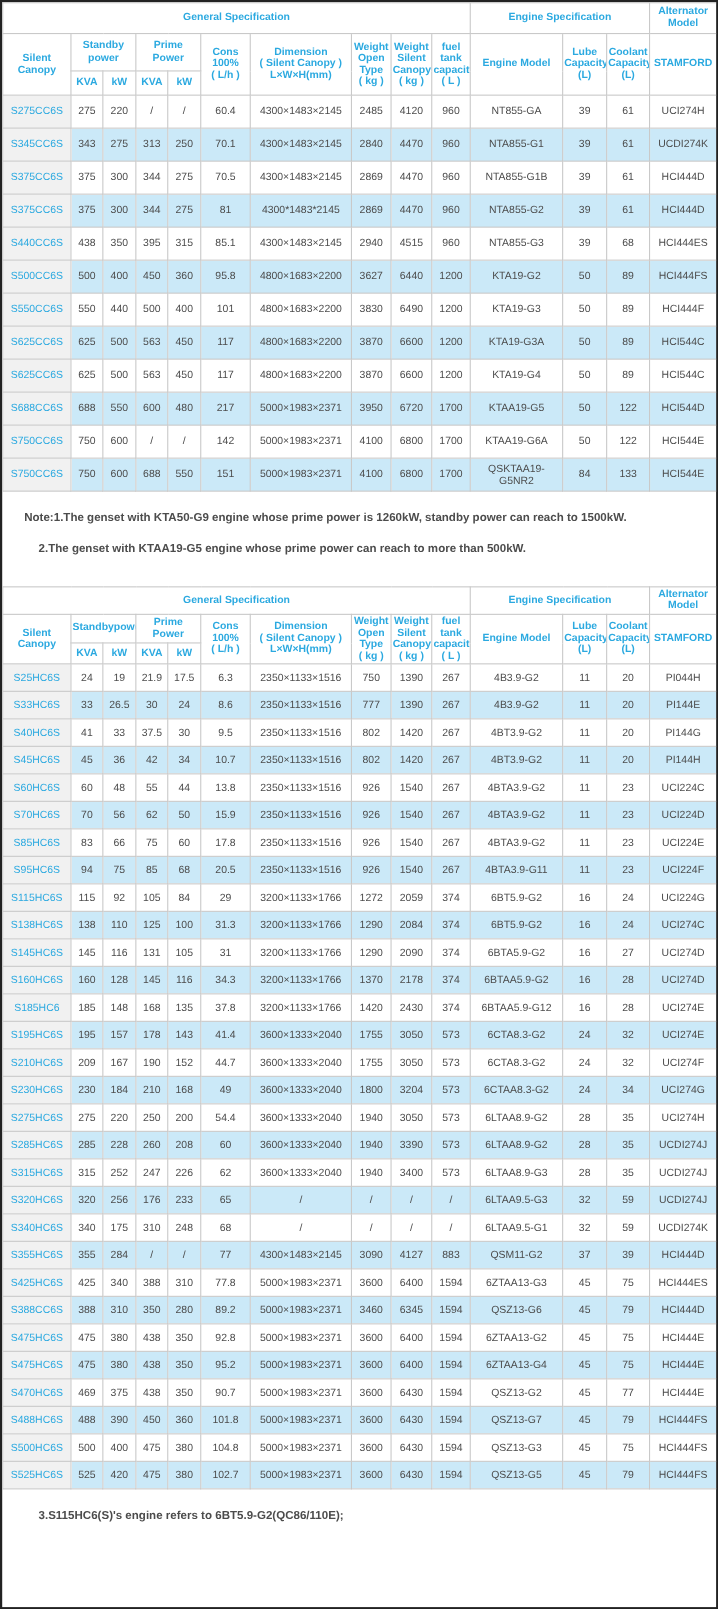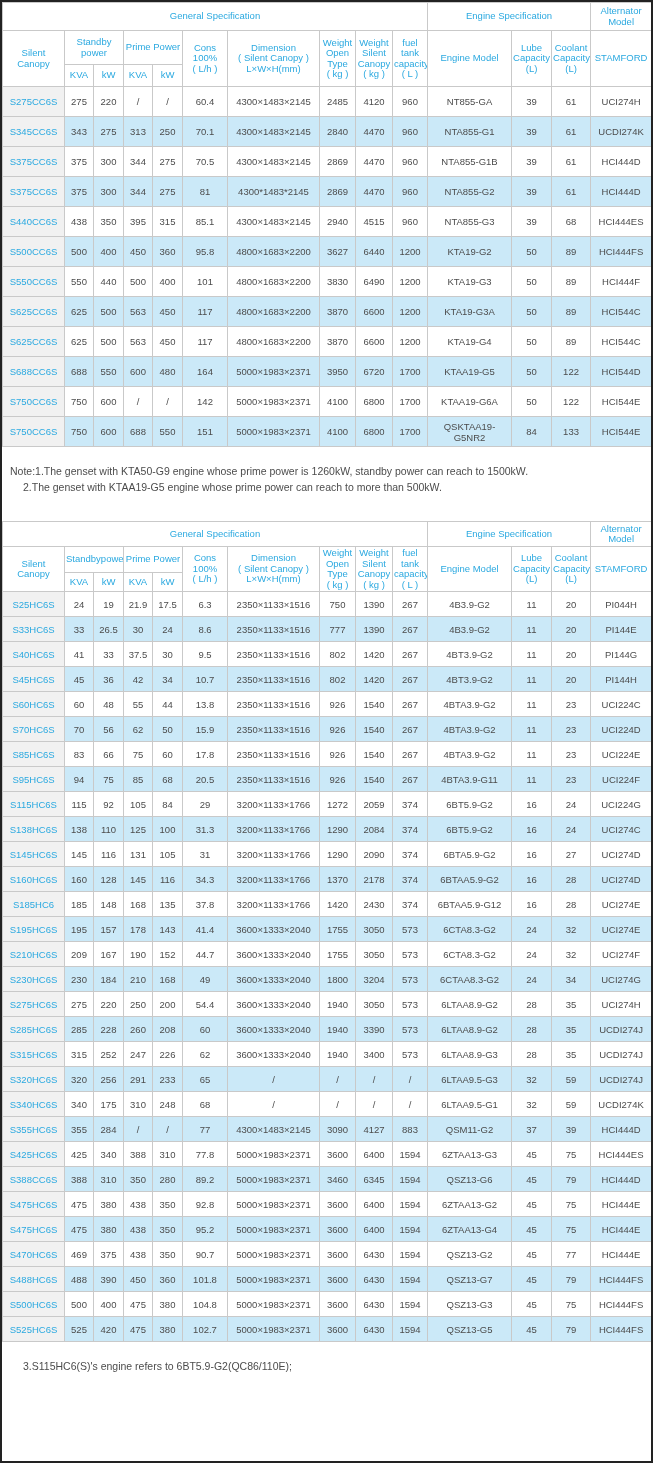--- a/index.html
+++ b/index.html
@@ -20,41 +20,41 @@
   table{
     border-collapse:collapse;table-layout:fixed;
     width:649px;margin-left:0px;
   }
   th,td{
     border:1px solid var(--border);
     text-align:center;vertical-align:middle;
     padding:0 1px;overflow:hidden;
   }
   thead th{
-    color:var(--accent);font-weight:normal;
+    color:var(--accent);font-weight:bold;
     font-size:9.5px;line-height:10.5px;
     background:#ffffff;
   }
   .pre{white-space:pre-line;}
   tbody td{color:var(--text);font-size:9.5px;line-height:11px;background:#ffffff;}
   tbody td.model{background:var(--first-col);color:var(--accent);}
   tbody tr.alt td:not(.model){background:var(--row-alt);}
   .t1 thead tr.h1{height:28px;} .t1 thead tr.h2{height:34px;} .t1 thead tr.h3{height:22px;}
   .t1 tbody tr{height:30px;}
   .t2 thead tr.h1{height:25px;} .t2 thead tr.h2{height:26px;} .t2 thead tr.h3{height:19px;}
   .t2 tbody tr{height:25px;}
   col.c1{width:62px;}  col.c2{width:29px;}  col.c3{width:30px;}  col.c4{width:29px;}
   col.c5{width:30px;}  col.c6{width:45px;}  col.c7{width:92px;}  col.c8{width:36px;}
   col.c9{width:37px;}  col.c10{width:35px;} col.c11{width:84px;} col.c12{width:40px;}
   col.c13{width:39px;} col.c14{width:61px;}
   .note{
     margin:17px 6px 0 8px;
     font-size:10.5px;color:var(--text);line-height:15.5px;
   }
-  .note p{margin:0;}
+  .note p{margin:12px;font-weight:bold;}
   .note p.indent{text-indent:13px;}
   .t2wrap{margin-top:26px;}
 </style>
 </head>
 <body>
 
 <table class="t1">
   <colgroup>
     <col class="c1">
       <col class="c2">
@@ -259,21 +259,21 @@
         <td>50</td>
         <td>89</td>
         <td>HCI544C</td>
       </tr>
       <tr class="alt">
         <td class="model">S688CC6S</td>
         <td>688</td>
         <td>550</td>
         <td>600</td>
         <td>480</td>
-        <td>164</td>
+        <td>217</td>
         <td>5000×1983×2371</td>
         <td>3950</td>
         <td>6720</td>
         <td>1700</td>
         <td>KTAA19-G5</td>
         <td>50</td>
         <td>122</td>
         <td>HCI544D</td>
       </tr>
       <tr>
@@ -679,21 +679,21 @@
           <td>573</td>
           <td>6LTAA8.9-G3</td>
           <td>28</td>
           <td>35</td>
           <td>UCDI274J</td>
         </tr>
         <tr class="alt">
           <td class="model">S320HC6S</td>
           <td>320</td>
           <td>256</td>
-          <td>291</td>
+          <td>176</td>
           <td>233</td>
           <td>65</td>
           <td>/</td>
           <td>/</td>
           <td>/</td>
           <td>/</td>
           <td>6LTAA9.5-G3</td>
           <td>32</td>
           <td>59</td>
           <td>UCDI274J</td>

